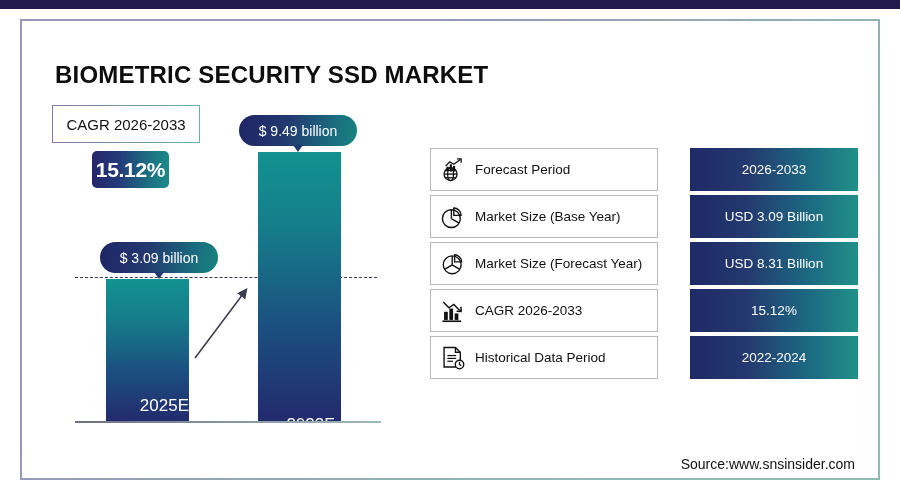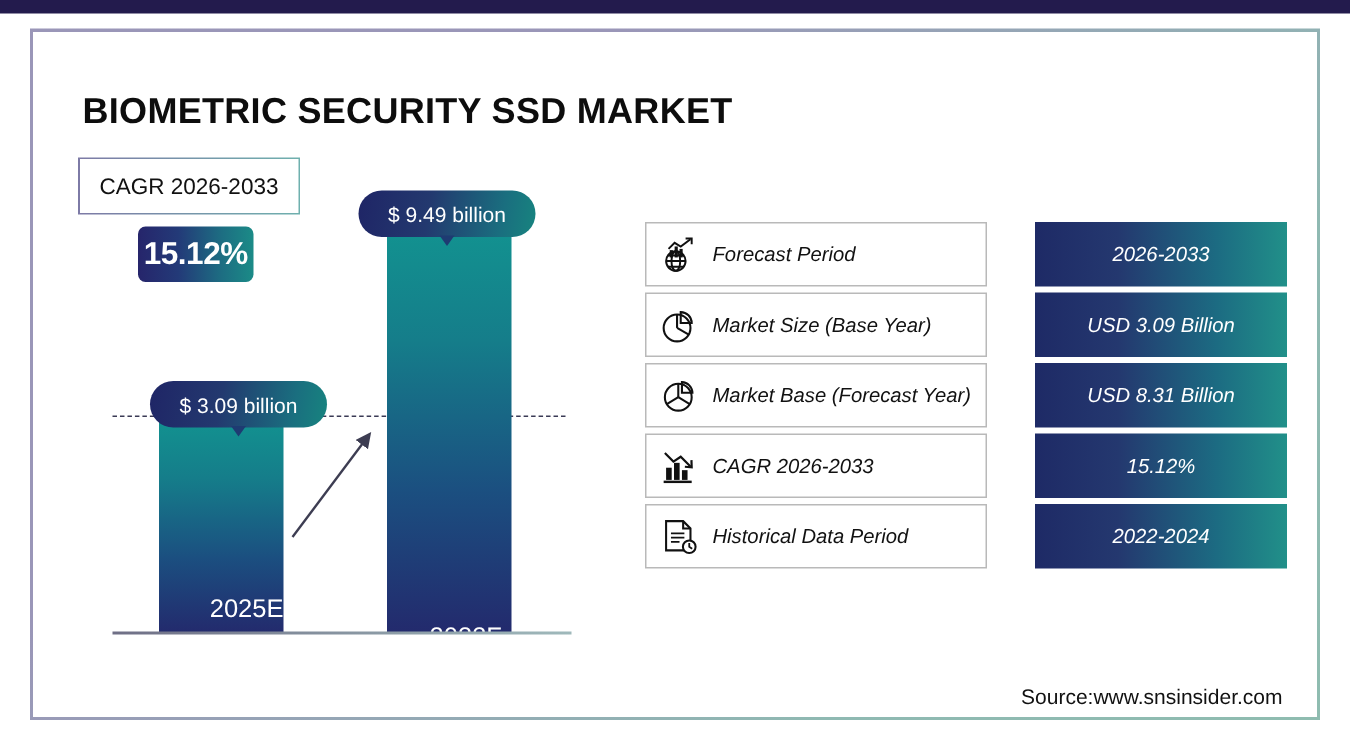--- a/index.html
+++ b/index.html
@@ -84,35 +84,34 @@
   #label-2025 { left:106px; top:396px; width:83px;text-align:right; }
   #label-2033 { left:258px; top:415px; width:105px; }
 
   
   .pill {
     position:absolute; height:31px; border-radius:16px;
     background:linear-gradient(100deg,#1f2566 0%, #23396f 40%, #1a6e7f 80%, #17847f 100%);
     color:#ffffff; font-size:14px;
     display:flex; align-items:center; justify-content:center;
     white-space:nowrap;
-    margin-top:12px;
   }
   .pill::after {
     content:""; position:absolute; bottom:-6px; left:50%;
     margin-left:-5px; width:0; height:0;
     border-left:5px solid transparent; border-right:5px solid transparent;
     border-top:7px solid #1e3b72;
   }
   #pill-2025 { left:100px; top:242px; width:118px; }
   #pill-2033 { left:239px; top:115px; width:118px; }
 
   #growth-arrow { position:absolute; left:190px; top:280px; }
 
   
-  #metrics { position:absolute; left:430px; top:148px; width:428px;font-style:italic; }
+  #metrics { position:absolute; left:430px; top:148px; width:428px; }
   .metric-row {
     position:relative; height:43px; margin-bottom:4px;
     display:flex; align-items:stretch;
   }
   .metric-label-cell {
     width:228px; background:#ffffff;
     border:1px solid #b9b9b9;
     display:flex; align-items:center; gap:9px;
     padding-left:9px;
   }
@@ -225,21 +224,21 @@
     <div class="metric-label-cell">
       <svg class="metric-icon" viewBox="0 0 32 32">
         <g fill="none" stroke="#111" stroke-width="1.7">
           <circle cx="15" cy="17" r="11"></circle>
           <line x1="15" y1="17" x2="15" y2="6"></line>
           <line x1="15" y1="17" x2="5.6" y2="22.6"></line>
           <line x1="15" y1="17" x2="24.4" y2="22.6"></line>
           <path d="M18 4.6 L18 13.4 L26.6 13.4 A9 9 0 0 0 18 4.6 z"></path>
         </g>
       </svg>
-      <span class="metric-label">Market Base (Forecast Year)</span>
+      <span class="metric-label">Market Size (Forecast Year)</span>
     </div>
     <div class="metric-value-cell">
       <span>USD 8.31 Billion</span>
     </div>
   </div>
 
   <div class="metric-row">
     <div class="metric-label-cell">
       <svg class="metric-icon" viewBox="0 0 32 32">
         <g fill="#111">

